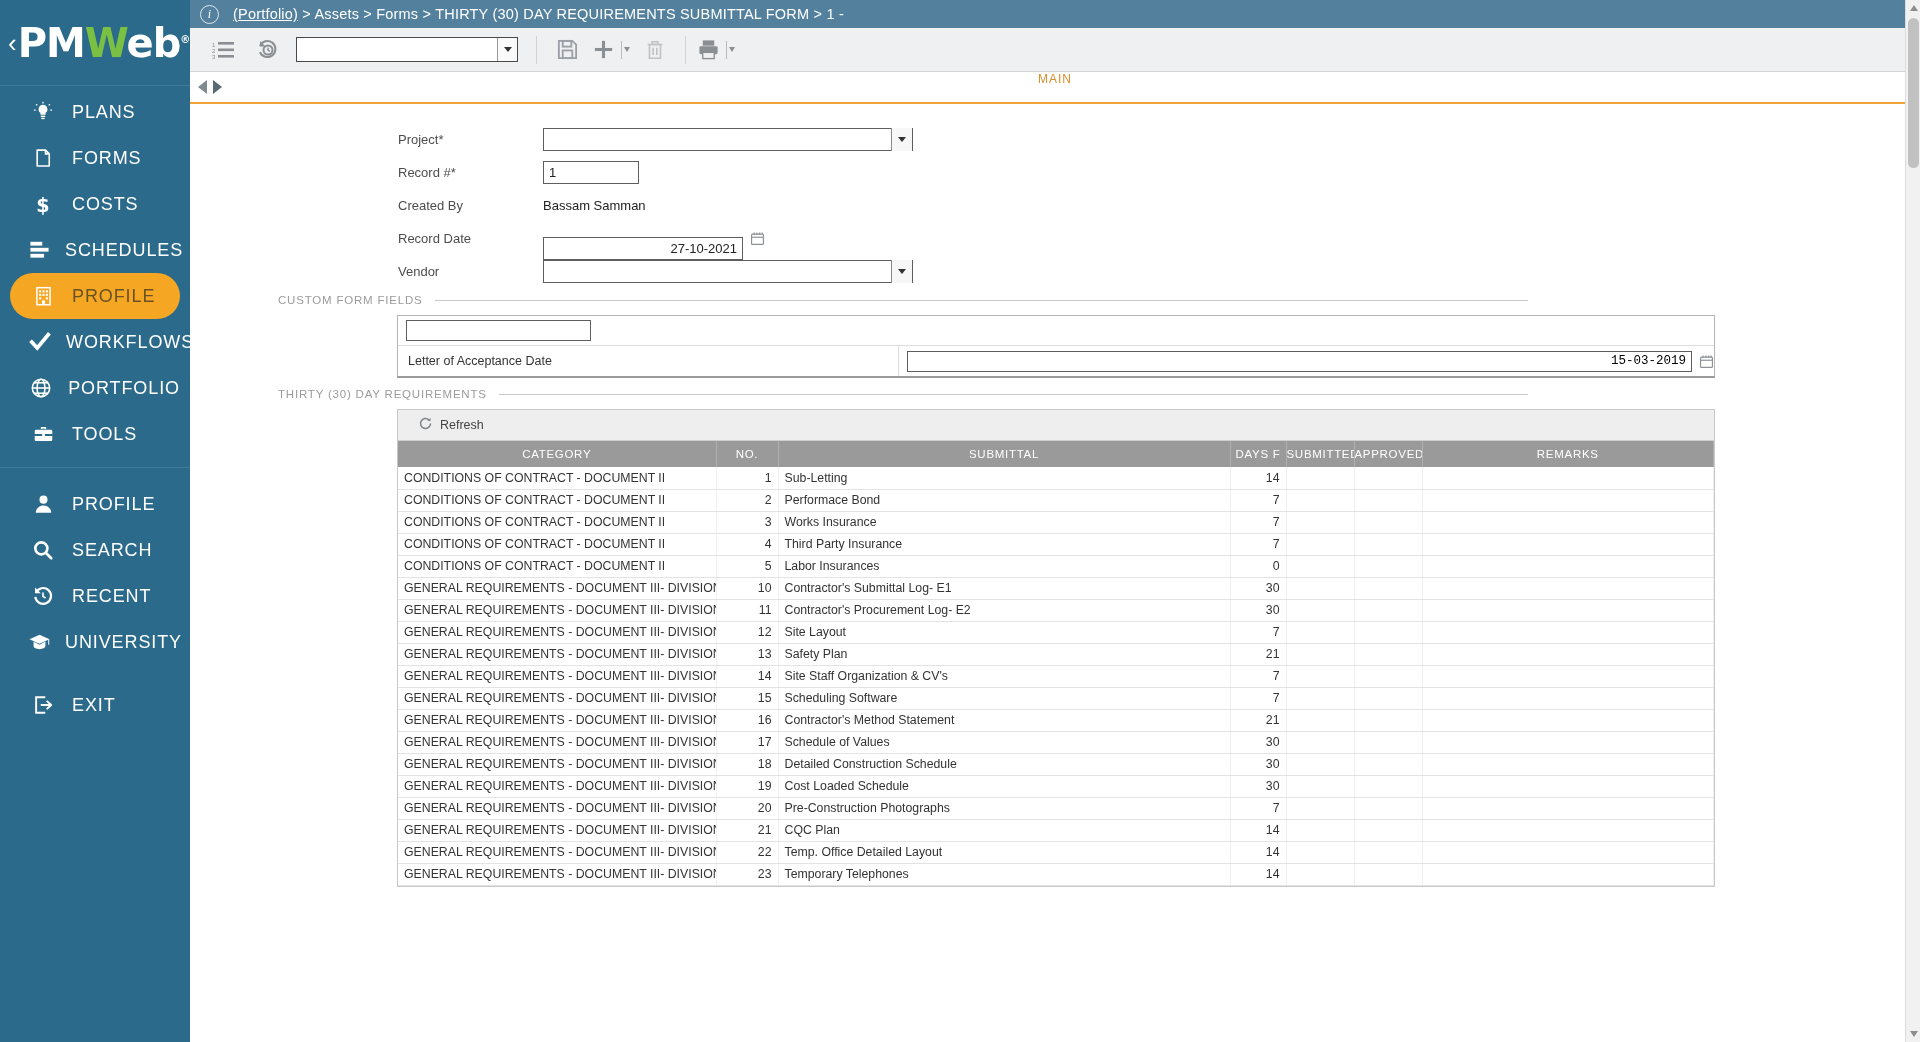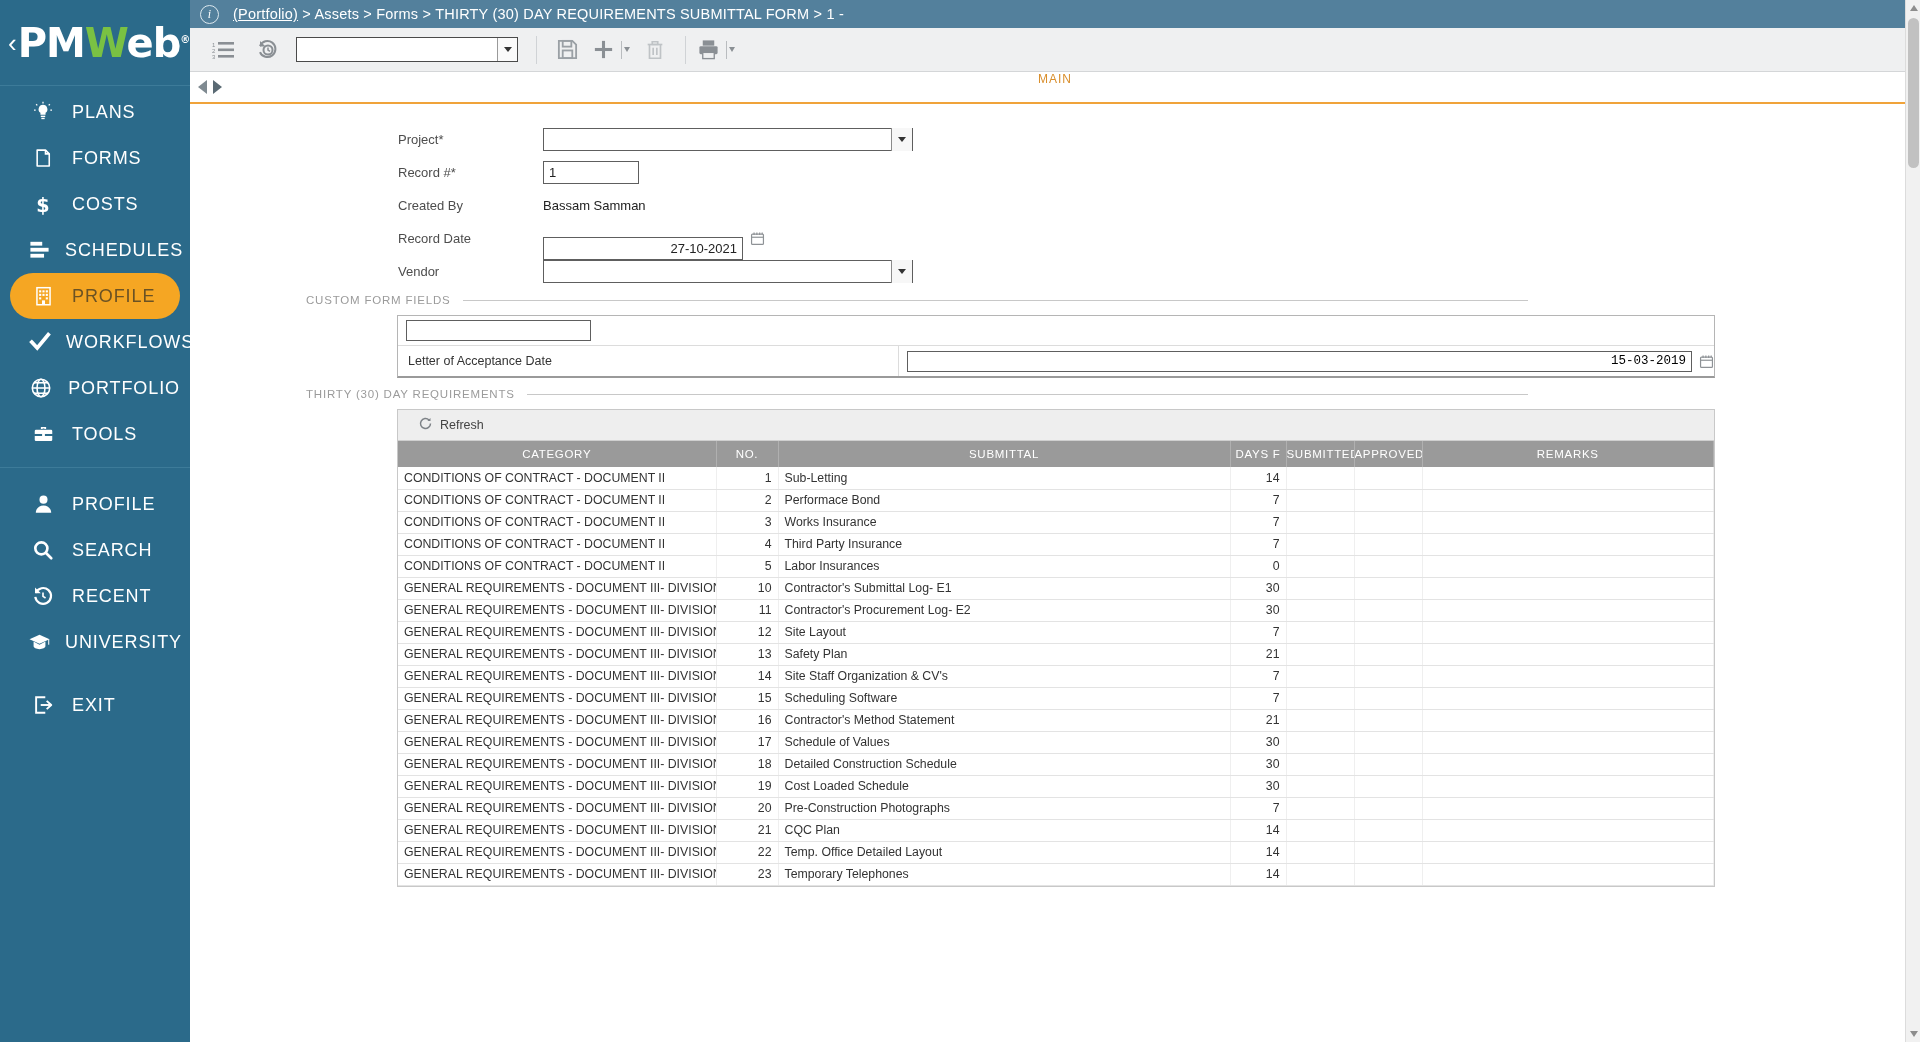--- a/index.html
+++ b/index.html
@@ -118,21 +118,21 @@
   .sel-arrow {
     position: absolute; right: 0; top: -1px; width: 21px; height: 23px;
     background: #f7f7f7; border-left: 1px solid #8b8b8b;
     display: flex; align-items: center; justify-content: center;
   }
   .static-val { font-size: 13px; color: #222; }
   .cal-ico { margin-left: 7px; color: #8e9296; display: flex; align-items: center; }
 
   
   .sect {
-    display: flex; align-items: center; padding-left: 116px; padding-right: 392px;
+    display: flex; align-items: center; padding-left: 88px; padding-right: 392px;
     margin-top: 10px; margin-bottom: 9px; gap: 12px;
   }
   .sect-t { font-size: 11.5px; color: #9b9b9b; letter-spacing: 0.8px; white-space: nowrap; }
   .sect-line { flex: 1; height: 1px; background: #c8c8c8; }
 
   
   .cft { margin-left: 207px; width: 1318px; border: 1px solid #b5b5b5; border-bottom: 2px solid #9a9a9a; }
   .cft-row { display: flex; align-items: center; height: 30px; border-bottom: 1px solid #dcdcdc; }
   .cft-row:last-child { border-bottom: none; }
   .cft-lbl { width: 502px; font-size: 12.5px; color: #333; padding-left: 10px; border-right: 1px solid #dcdcdc; height: 100%; display: flex; align-items: center;}

